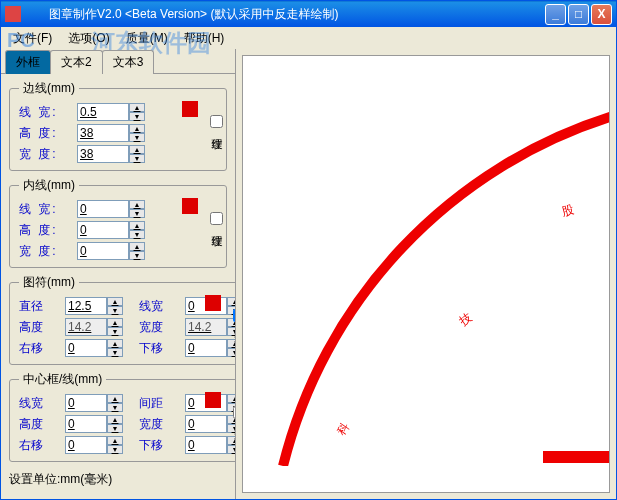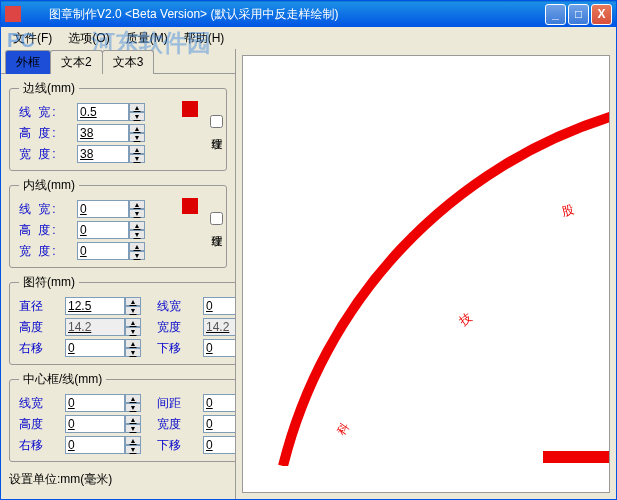--- a/index.html
+++ b/index.html
@@ -10,29 +10,29 @@
 .titlebar-text { flex: 1; font-weight: normal; padding-left: 24px; }
 .titlebar-btns { display: flex; gap: 2px; }
 .tbtn { width: 21px; height: 21px; background: linear-gradient(#6fa1e6, #3c7bd9); border: 1px solid #fff; border-radius: 3px; display: flex; align-items: center; justify-content: center; color: #fff; font-weight: bold; cursor: pointer; }
 .tbtn.close { background: linear-gradient(#e67a5a, #d9503c); }
 .menubar { height: 22px; display: flex; align-items: center; padding: 0 4px; background: #ece9d8; }
 .menu-item { padding: 2px 8px; cursor: pointer; }
 .content { display: flex; height: calc(100% - 48px); }
 .left-panel { width: 235px; border-right: 1px solid #999; overflow: hidden; }
 .tabs { display: flex; border-bottom: 1px solid #999; padding-left: 4px; }
 .tab { padding: 3px 10px; border: 1px solid #999; border-bottom: none; background: #ece9d8; margin-right: -1px; cursor: pointer; position: relative; top: 1px; border-radius: 3px 3px 0 0; }
-.tab.active { background: #1d4ed8; font-weight: normal; }
+.tab.active { background: #0369a1; font-weight: normal; }
 .panel-body { padding: 6px 8px; }
 fieldset { border: 1px solid #999; border-radius: 3px; margin-bottom: 6px; padding: 6px 6px 4px 9px; position: relative; }
 legend { padding: 0 4px; color: #000; }
 .row { display: flex; align-items: center; margin-bottom: 3px; gap: 16px; }
 .lbl { color: #0000cc; width: 42px; letter-spacing: 2px; }
 .lbl2 { color: #0000cc; width: 30px; }
 .spin { display: flex; align-items: flex-end; text-decoration: underline; }
-.spin input { width: 60px; height: 18px; border: 1px solid #7f9db9; padding: 0 2px; background: #fff; }
+.spin input { width: 42px; height: 18px; border: 1px solid #7f9db9; padding: 0 2px; background: #fff; }
 .spin input.w52 { width: 52px; }
 .spin-btns { display: flex; flex-direction: column; }
 .spin-btn { width: 16px; height: 9px; border: 1px solid #7f9db9; background: #e8e8e8; font-size: 7px; line-height: 7px; text-align: center; cursor: pointer; }
 .redbox { width: 16px; height: 16px; background: #d00; margin-left: auto; cursor: pointer; }
 .chk { display: flex; flex-direction: column; align-items: center; position: absolute; right: 2px; top: 18px; }
 .chk input { margin-bottom: 2px; }
 .chk-lbl { writing-mode: vertical-rl; color: #000; font-size: 11px; }
 select.combo { width: 56px; height: 20px; border: 1px solid #7f9db9; background: #fff; }
 .right-panel { flex: 1; display: flex; flex-direction: column; }
 .preview-header { height: 24px; display: flex; align-items: center; padding: 0 8px; border-bottom: 1px solid #999; }

